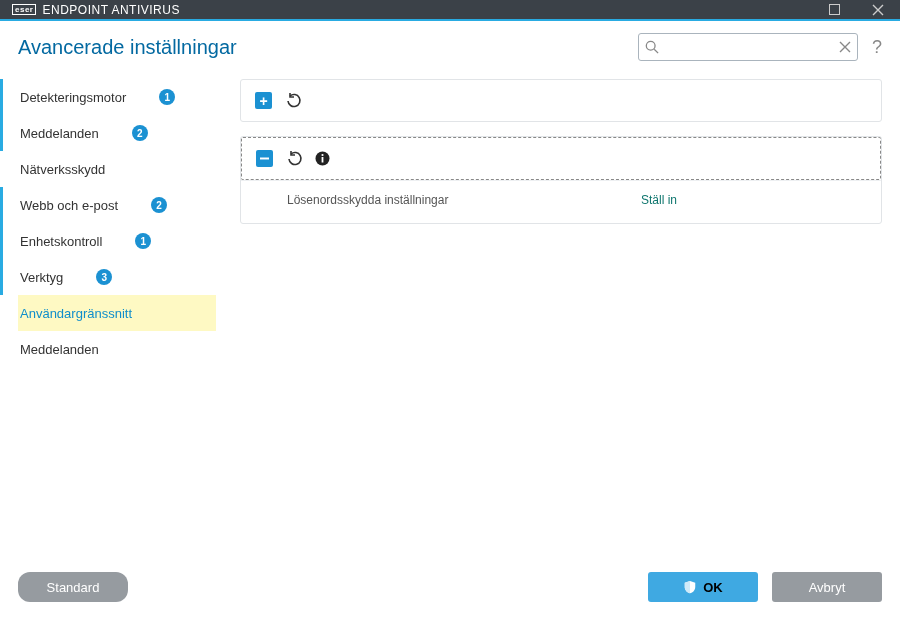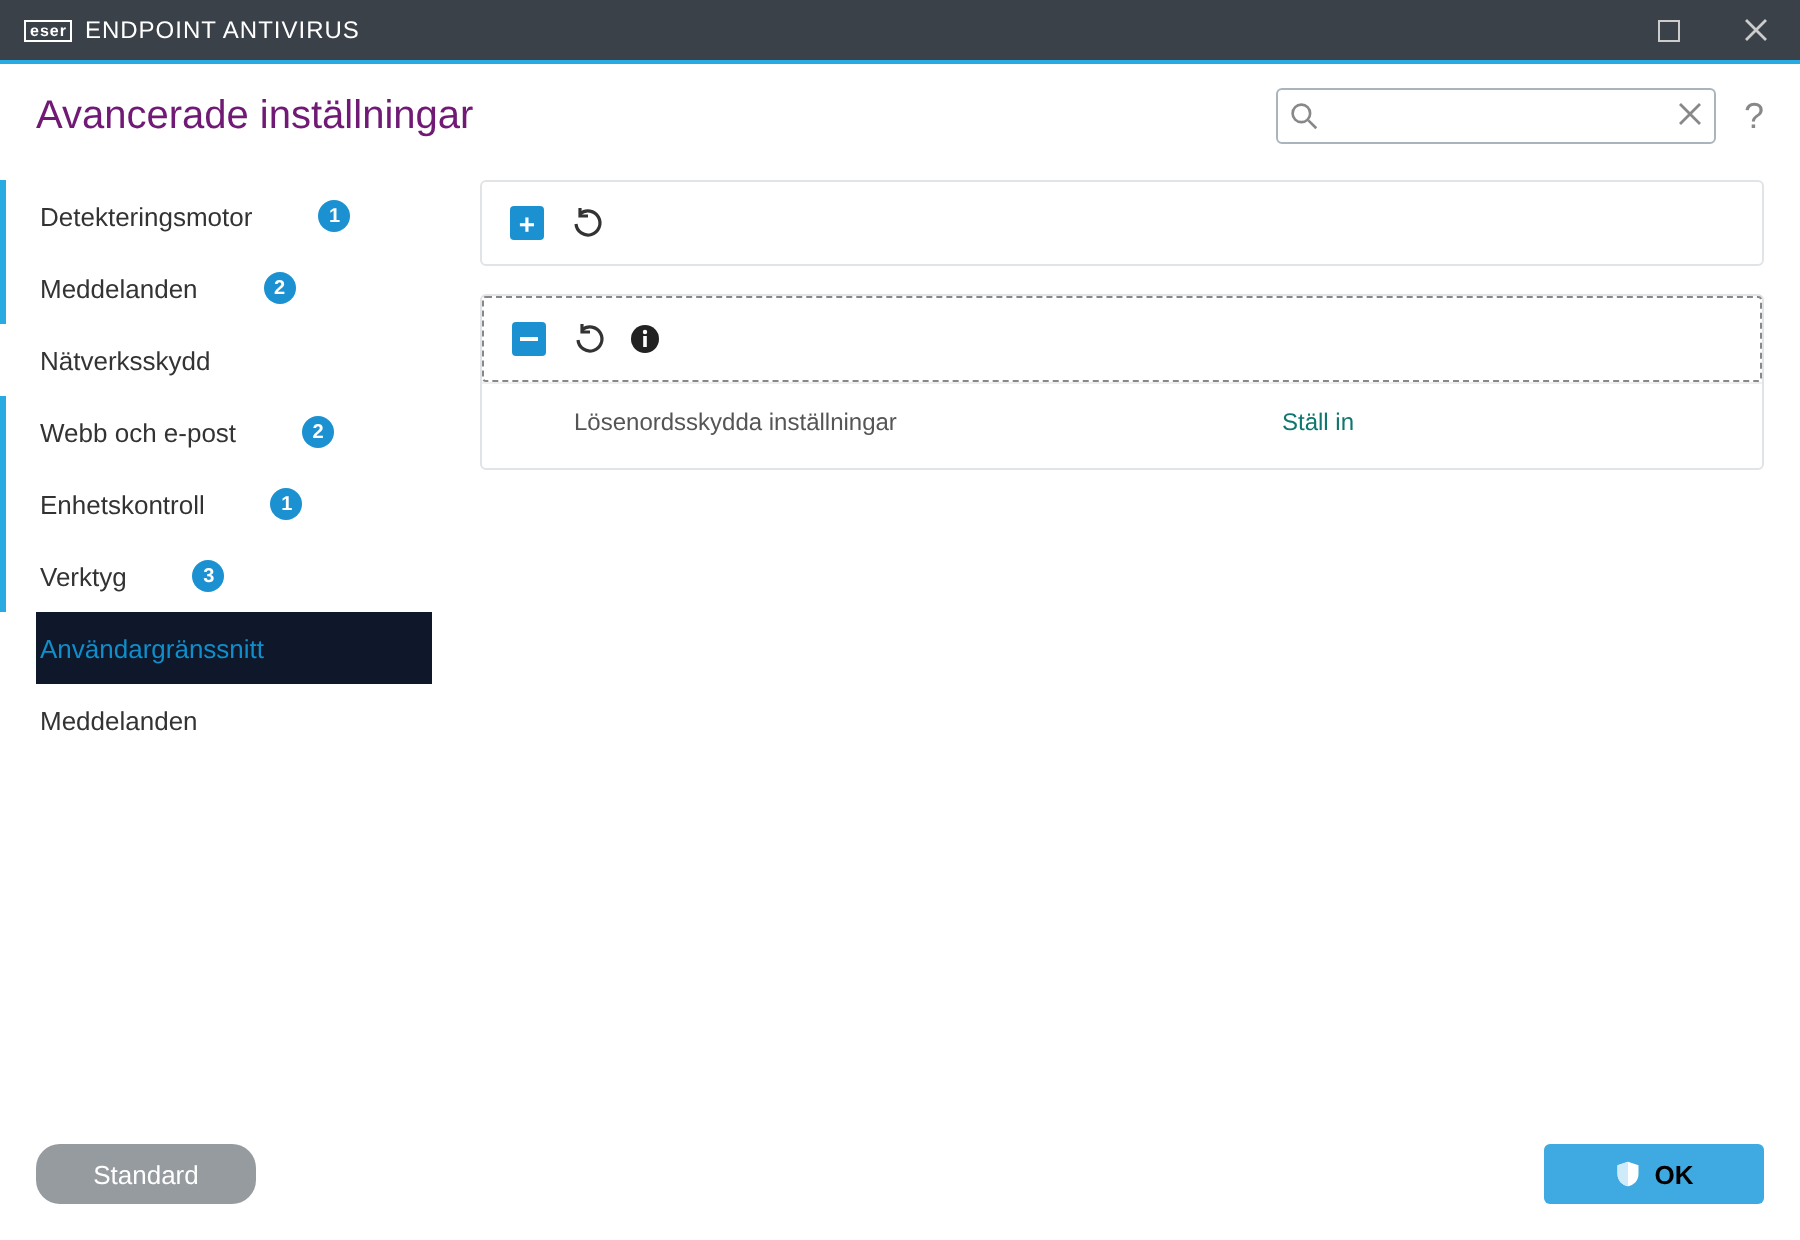--- a/index.html
+++ b/index.html
@@ -1,41 +1,41 @@
 <!DOCTYPE html>
 <html><head>
   <meta charset="utf-8">
   <style>
     * { box-sizing: border-box; margin: 0; padding: 0; }
     body { font-family: "Segoe UI", Arial, sans-serif; font-size: 13px; color: #333; background: #fff; width: 900px; height: 620px; overflow: hidden; }
     
-    .titlebar { background: #3b4148; height: 30px; display: flex; align-items: center; padding: 0 0 0 12px; color: #fff; }
+    .titlebar { background: #3b4148; height: 19px; display: flex; align-items: center; padding: 0 0 0 12px; color: #fff; }
     .titlebar-logo { display: flex; align-items: center; gap: 6px; font-size: 12px; letter-spacing: 0.5px; }
     .titlebar-logo-box { border: 1px solid #fff; font-size: 8px; padding: 0 2px; font-weight: bold; letter-spacing: 0.5px; }
     .titlebar-spacer { flex: 1; }
     .titlebar-btn { width: 44px; height: 30px; display: flex; align-items: center; justify-content: center; color: #ddd; }
     
     .accent-line { height: 2px; background: #29abe2; }
     
     .header-row { display: flex; align-items: center; padding: 12px 18px 8px 18px; }
-    .page-title { font-size: 20px; font-weight: 400; color: #701a75; }
+    .page-title { font-size: 20px; font-weight: 400; color: #0369a1; }
     .header-spacer { flex: 1; }
     .search-wrap { display: flex; align-items: center; border: 1px solid #aab4bd; border-radius: 3px; width: 220px; height: 28px; padding: 0 6px; }
     .search-wrap svg { flex-shrink: 0; }
     .search-input { border: none; outline: none; flex: 1; font-size: 12px; padding: 0 6px; background: transparent; }
     .clear-icon { color: #888; font-size: 15px; cursor: pointer; }
     .help-icon { color: #888; font-size: 18px; margin-left: 14px; cursor: pointer; }
     
     .body-area { display: flex; padding: 0 18px; height: 498px; }
     
     .sidebar { width: 198px; padding-top: 10px; }
     .sidebar-item { height: 36px; display: flex; align-items: center; padding-left: 2px; cursor: pointer; position: relative; color: #333; gap: 25px; }
     .sidebar-item .bar { position: absolute; left: -18px; top: 0; bottom: 0; width: 3px; background: #29abe2; display: none; }
     .sidebar-item.barred .bar { display: block; }
-    .sidebar-item.active { background: #0f172a; color: #0f8ecb; }
+    .sidebar-item.active { background: #fef9c3; color: #0f8ecb; }
     .sidebar-item .label { }
     .sidebar-item .badge { background: #1b91d2; color: #fff; font-size: 10px; font-weight: bold; border-radius: 9px; min-width: 16px; height: 16px; display: inline-flex; align-items: center; justify-content: center; margin-left: 8px; }
     
     .main { flex: 1; padding: 10px 0 0 24px; }
     .panel { border: 1px solid #e1e4e7; border-radius: 3px; background: #fff; margin-bottom: 14px; }
     .panel-header { display: flex; align-items: center; padding: 12px 14px; }
     .panel-header.outlined { border: 1px dashed #888; border-radius: 2px; }
     .toggle-box { width: 17px; height: 17px; border-radius: 2px; display: flex; align-items: center; justify-content: center; margin-right: 14px; flex-shrink: 0; }
     .toggle-plus { background: #1b91d2; color: #fff; font-weight: bold; font-size: 14px; line-height: 1; }
     .toggle-minus { background: #1b91d2; color: #fff; font-weight: bold; font-size: 14px; line-height: 1; }
@@ -186,13 +186,14 @@
 <div class="footer">
   <button class="btn btn-default">Standard</button>
   <div class="footer-spacer"></div>
   <button class="btn btn-ok">
     <svg width="14" height="14" viewBox="0 0 16 16">
         <path d="M8 1 L14 3 L14 8 C14 12 11 14.5 8 15 C5 14.5 2 12 2 8 L2 3 Z" fill="#fff"></path>
         <path d="M8 1 L8 15 C5 14.5 2 12 2 8 L2 3 Z" fill="#cfeaf9"></path>
       </svg>
     <span>OK</span>
   </button>
+  <button class="btn btn-cancel">Avbryt</button>
 </div>
 
 </body></html>

